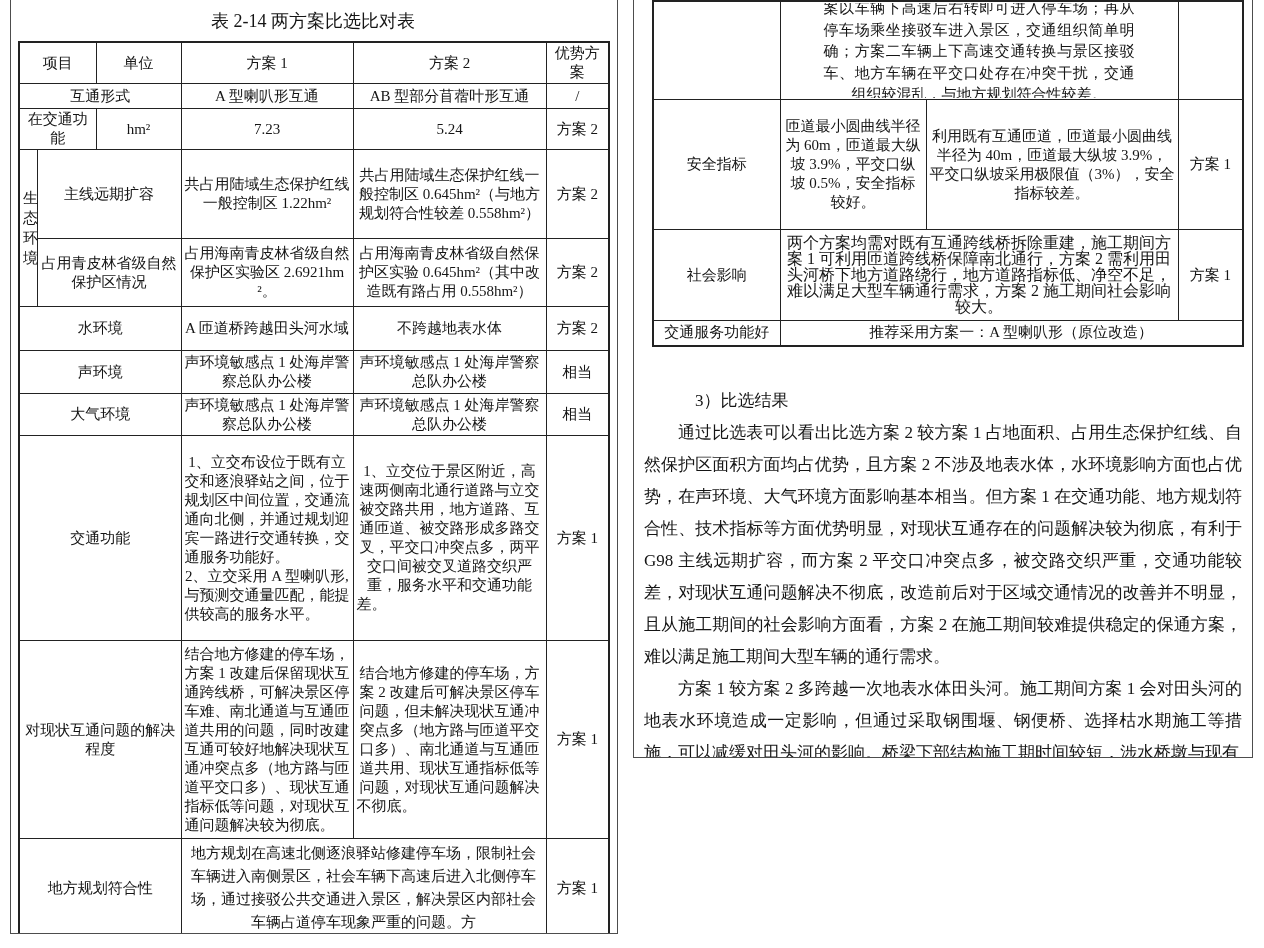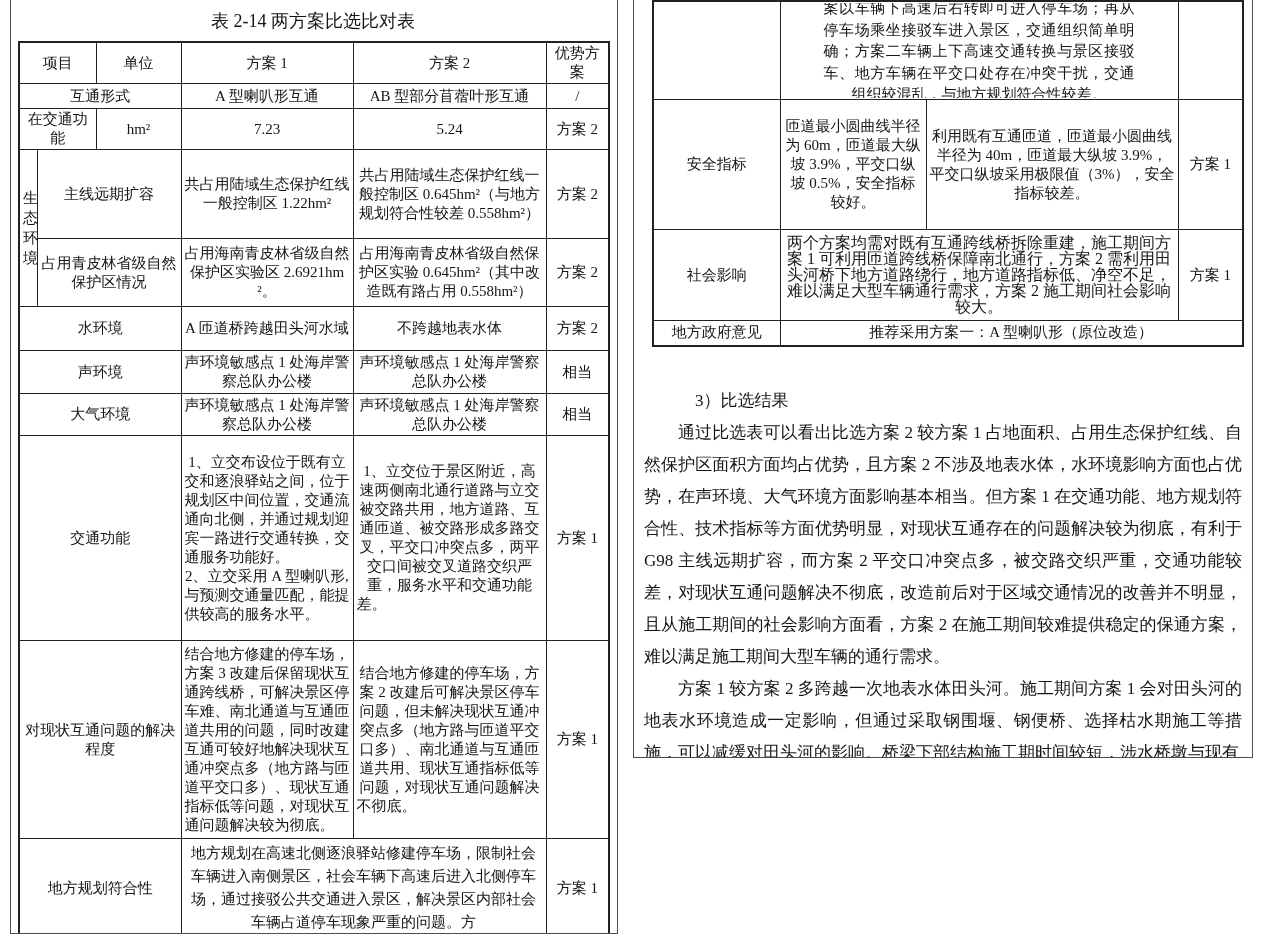--- a/index.html
+++ b/index.html
@@ -144,21 +144,21 @@
     </tr>
     <tr style="height:205px">
       <td colspan="3">交通功能</td>
       <td class="just pre">1、立交布设位于既有立交和逐浪驿站之间，位于规划区中间位置，交通流通向北侧，并通过规划迎宾一路进行交通转换，交通服务功能好。
 2、立交采用 A 型喇叭形,与预测交通量匹配，能提供较高的服务水平。</td>
       <td class="just">1、立交位于景区附近，高速两侧南北通行道路与立交被交路共用，地方道路、互通匝道、被交路形成多路交叉，平交口冲突点多，两平交口间被交叉道路交织严重，服务水平和交通功能差。</td>
       <td>方案 1</td>
     </tr>
     <tr style="height:198px">
       <td colspan="3">对现状互通问题的解决程度</td>
-      <td class="just">结合地方修建的停车场，方案 3 改建后保留现状互通跨线桥，可解决景区停车难、南北通道与互通匝道共用的问题，同时改建互通可较好地解决现状互通冲突点多（地方路与匝道平交口多）、现状互通指标低等问题，对现状互通问题解决较为彻底。</td>
+      <td class="just">结合地方修建的停车场，方案 1 改建后保留现状互通跨线桥，可解决景区停车难、南北通道与互通匝道共用的问题，同时改建互通可较好地解决现状互通冲突点多（地方路与匝道平交口多）、现状互通指标低等问题，对现状互通问题解决较为彻底。</td>
       <td class="just">结合地方修建的停车场，方案 2 改建后可解决景区停车问题，但未解决现状互通冲突点多（地方路与匝道平交口多）、南北通道与互通匝道共用、现状互通指标低等问题，对现状互通问题解决不彻底。</td>
       <td>方案 1</td>
     </tr>
     <tr style="height:100px">
       <td colspan="3">地方规划符合性</td>
       <td colspan="2" class="jc planning-cell">地方规划在高速北侧逐浪驿站修建停车场，限制社会车辆进入南侧景区，社会车辆下高速后进入北侧停车场，通过接驳公共交通进入景区，解决景区内部社会车辆占道停车现象严重的问题。方</td>
       <td>方案 1</td>
     </tr>
   </tbody>
     </table>
@@ -187,21 +187,21 @@
       <td>匝道最小圆曲线半径为 60m，匝道最大纵坡 3.9%，平交口纵坡 0.5%，安全指标较好。</td>
       <td class="safety-o2">利用既有互通匝道，匝道最小圆曲线半径为 40m，匝道最大纵坡 3.9%，平交口纵坡采用极限值（3%），安全指标较差。</td>
       <td>方案 1</td>
     </tr>
     <tr style="height:91px">
       <td>社会影响</td>
       <td colspan="2" class="jc social-cell">两个方案均需对既有互通跨线桥拆除重建，施工期间方案 1 可利用匝道跨线桥保障南北通行，方案 2 需利用田头河桥下地方道路绕行，地方道路指标低、净空不足，难以满足大型车辆通行需求，方案 2 施工期间社会影响较大。</td>
       <td>方案 1</td>
     </tr>
     <tr style="height:25px">
-      <td>地方政府意见</td>
+      <td>交通服务功能好</td>
       <td colspan="3">推荐采用方案一：A 型喇叭形（原位改造）</td>
     </tr>
   </tbody>
     </table>
 
   <div class="body-text">
     <div class="sec-heading">3）比选结果</div>
     <p>通过比选表可以看出比选方案 2 较方案 1 占地面积、占用生态保护红线、自然保护区面积方面均占优势，且方案 2 不涉及地表水体，水环境影响方面也占优势，在声环境、大气环境方面影响基本相当。但方案 1 在交通功能、地方规划符合性、技术指标等方面优势明显，对现状互通存在的问题解决较为彻底，有利于 G98 主线远期扩容，而方案 2 平交口冲突点多，被交路交织严重，交通功能较差，对现状互通问题解决不彻底，改造前后对于区域交通情况的改善并不明显，且从施工期间的社会影响方面看，方案 2 在施工期间较难提供稳定的保通方案，难以满足施工期间大型车辆的通行需求。</p>
     <p>方案 1 较方案 2 多跨越一次地表水体田头河。施工期间方案 1 会对田头河的地表水环境造成一定影响，但通过采取钢围堰、钢便桥、选择枯水期施工等措施，可以减缓对田头河的影响。桥梁下部结构施工期时间较短，涉水桥墩与现有</p>
   </div>

